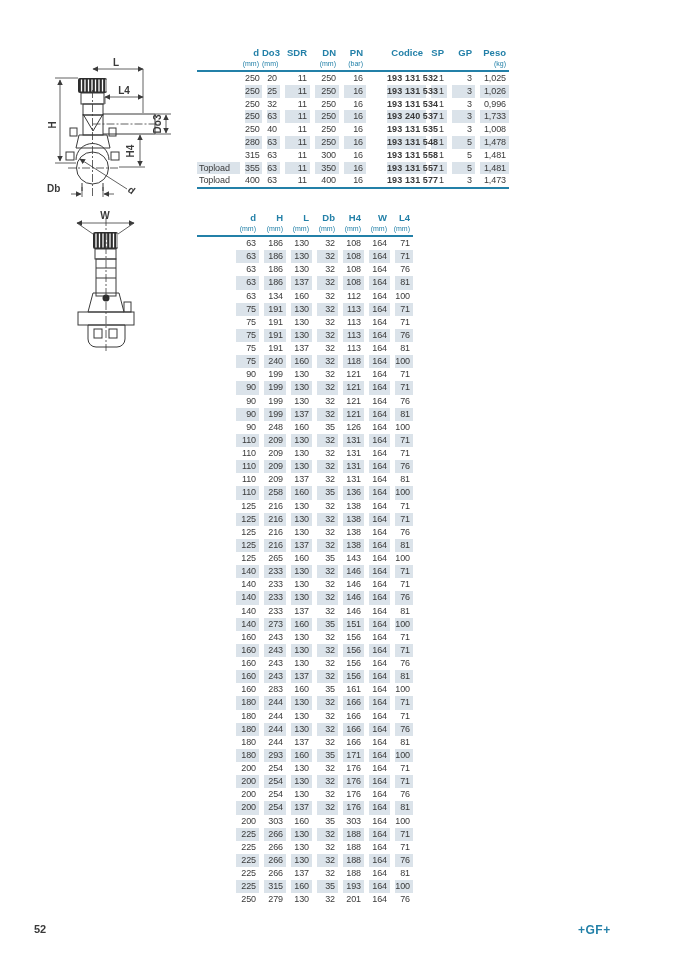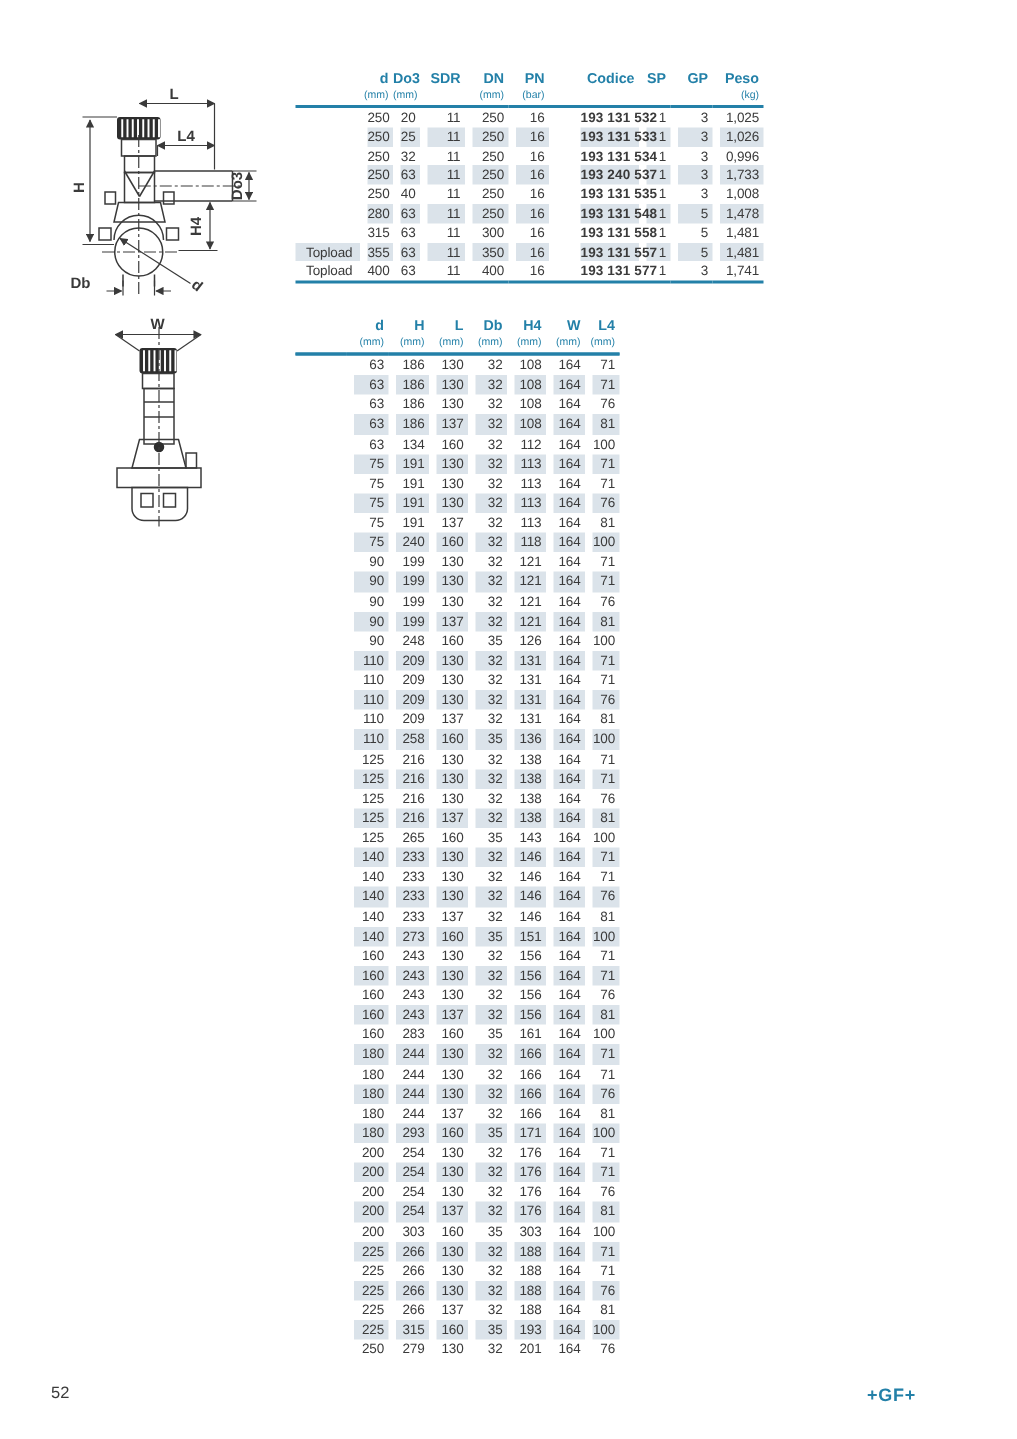--- a/index.html
+++ b/index.html
@@ -15,36 +15,36 @@
   th { color:var(--accent); text-align:right; padding:0 3px 0 0;
        font-weight:700; font-size:9.5px; line-height:13px; vertical-align:bottom;
        white-space:nowrap; overflow:visible; }
   tr.units th { font-weight:400; font-size:7px; line-height:10px;
        padding-bottom:1px; border-bottom:2px solid var(--accent); }
   td { padding:0; }
   .cv { display:block; text-align:right; padding-right:3px; margin-left:5px;
         font-size:9px; letter-spacing:-0.1px; color:#3a3a3a; white-space:nowrap; }
   #table1 .cv { line-height:12.8px; }
   #table2 .cv { line-height:13.12px; }
-  td:first-child .cv { margin-left:0; text-align:center; padding:0 0 0 2px; }
+  td:first-child .cv { margin-left:0; text-align:left; padding:0 0 0 2px; }
   tr.shaded .cv { background:var(--shade); }
   #table1 td:nth-child(7) .cv { font-weight:700; letter-spacing:0.1px;margin-left:21px; }
   #table1 tbody tr:last-child td { border-bottom:2px solid var(--accent); }
   
   .drw { position:absolute; }
   #drawing-front { left:35px; top:47px; }
   #drawing-side  { left:50px; top:208px; }
   .drw text { font-family:"Liberation Sans",sans-serif; font-size:10px;
               font-weight:700; fill:#3a3a3a; }
   
   .badge { position:absolute; left:198px; top:909px; background:var(--badge);
            color:#ffffff; font-size:9.5px; line-height:12px; padding:2px 6px;
            letter-spacing:0.2px; white-space:nowrap; }
   .page-number { position:absolute; left:34px; top:923px; font-size:11px;
-                 font-weight:400; color:#3a3a3a; }
+                 font-weight:700; color:#3a3a3a; }
   .brand { position:absolute; left:578px; top:923px; font-size:12px;
            font-weight:700; color:var(--accent); letter-spacing:0.5px; }
 </style>
 </head>
 <body>
 
 <div class="page" style="--accent: #2380a8; --shade: #dbe3ea; --badge: #9b9ea0;">
 
   <svg id="drawing-front" class="drw" width="160" height="158" viewBox="0 0 160 158">
     <defs>
@@ -472,21 +472,21 @@
           <td>
             <span class="cv">193 131 577</span>
           </td>
           <td>
             <span class="cv">1</span>
           </td>
           <td>
             <span class="cv">3</span>
           </td>
           <td>
-            <span class="cv">1,741</span>
+            <span class="cv">1,473</span>
           </td>
         </tr>
       </tbody>
   </table>
 
   <table id="table2">
     <colgroup>
       <col style="width:34px">
         <col style="width:28px">
         <col style="width:27px">

